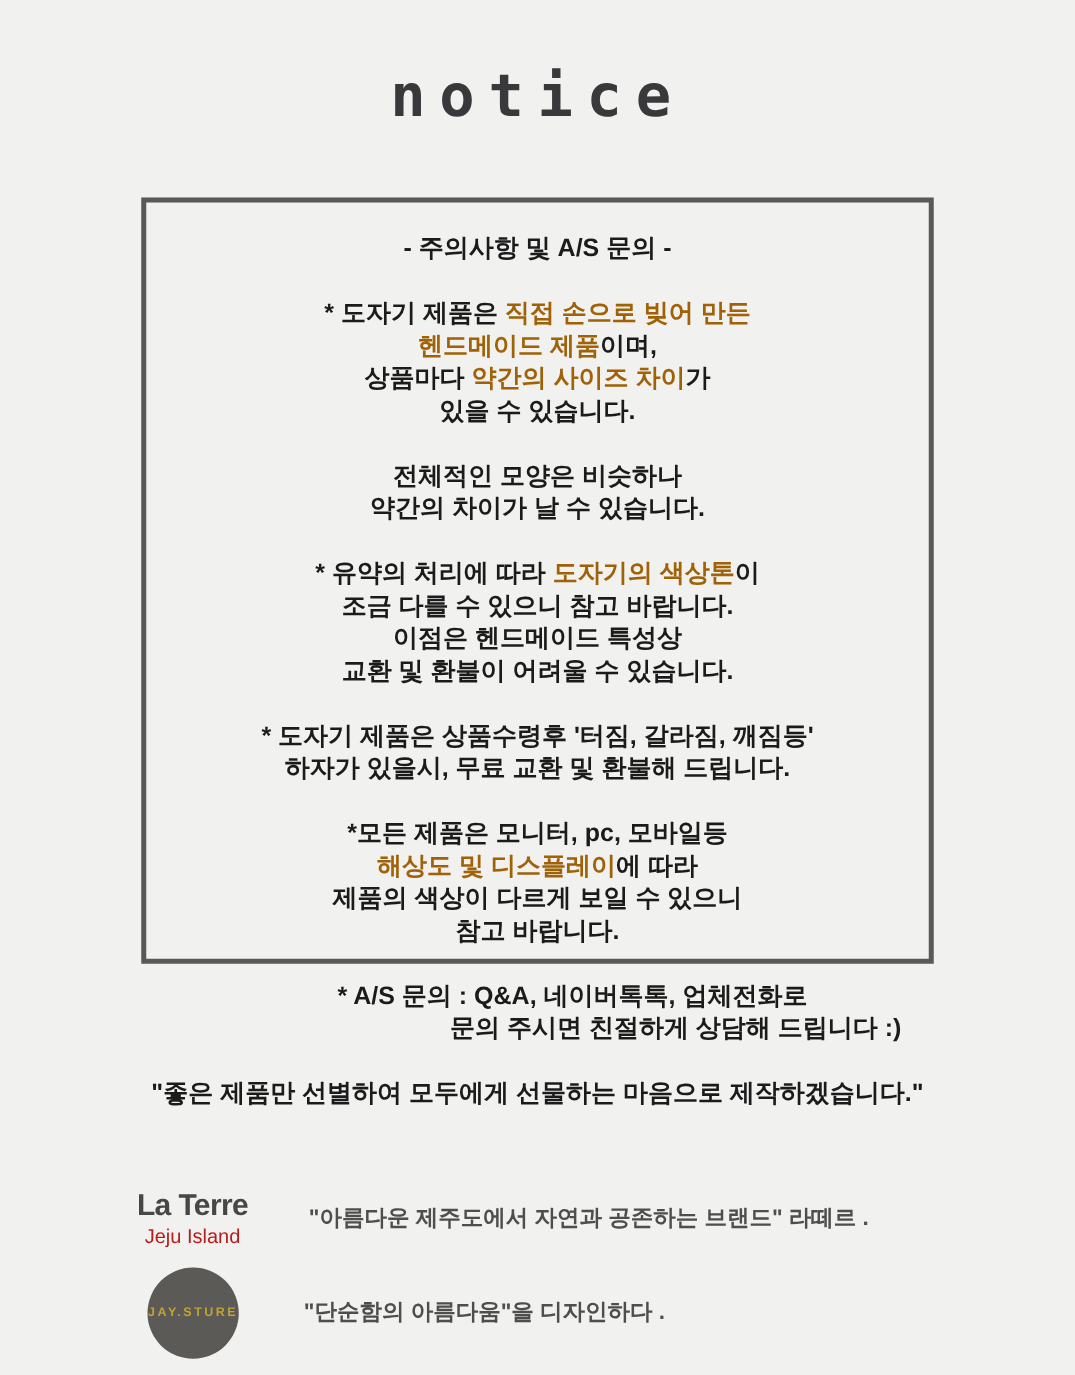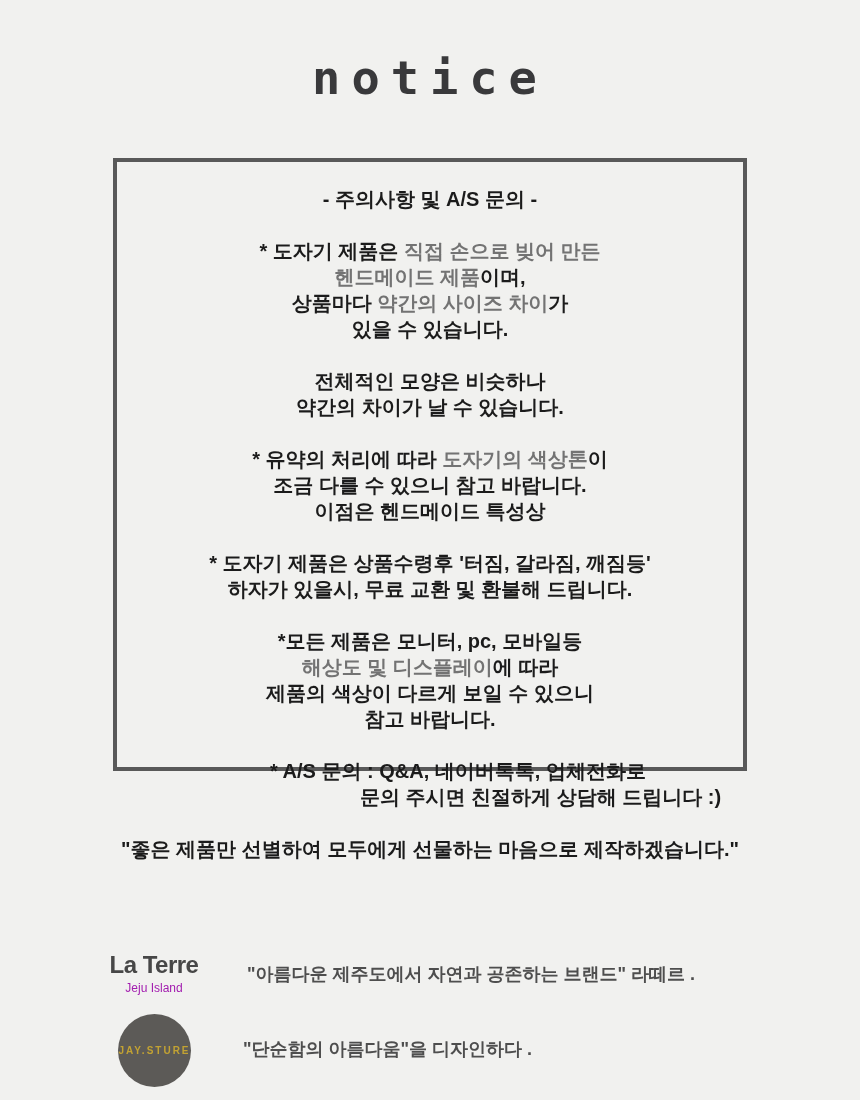--- a/index.html
+++ b/index.html
@@ -28,41 +28,41 @@
     width:634px; height:613px;
     border:4px solid #595959;
     padding-top:24px;
     text-align:center;
     font-size:20px;
     font-weight:700;
     line-height:26px;
   }
   .notice-box .para { margin-top:26px; }
   .notice-box .header { margin-top:0; }
-  .hl { color:#737373; }
+  .hl { color:#a16207; }
   .para-left { text-align:left;padding-left:48px; }
   .indent-1 { padding-left:105px; }
   .indent-2 { padding-left:195px; }
   .closing-quote { margin-top:26px; }
 
   .brand-block {
     position:absolute;
     top:951px; left:106px;
     width:96px;
     text-align:center;
   }
   .brand-name {
     font-size:24px;
     font-weight:bold;
     color:#474747;
     letter-spacing:-0.5px;
   }
   .brand-sub {
-    font-size:12px;
-    color:#a21caf;
+    font-size:16px;
+    color:#b91c1c;
     margin-top:2px;
   }
   .brand-quote {
     position:absolute;
     top:962px; left:247px;
     font-size:18px;
     font-weight:bold;
     color:#4e4e4e;
   }
   .logo-circle {
@@ -106,20 +106,21 @@
 
   <div class="para">
     <div class="line">전체적인 모양은 비슷하나</div>
     <div class="line">약간의 차이가 날 수 있습니다.</div>
   </div>
 
   <div class="para">
     <div class="line"><span>* 유약의 처리에 따라 </span><span class="hl">도자기의 색상톤</span><span>이</span></div>
     <div class="line">조금 다를 수 있으니 참고 바랍니다.</div>
     <div class="line">이점은 헨드메이드 특성상</div>
+    <div class="line">교환 및 환불이 어려울 수 있습니다.</div>
   </div>
 
   <div class="para">
     <div class="line">* 도자기 제품은 상품수령후 '터짐, 갈라짐, 깨짐등'</div>
     <div class="line">하자가 있을시, 무료 교환 및 환불해 드립니다.</div>
   </div>
 
   <div class="para">
     <div class="line">*모든 제품은 모니터, pc, 모바일등</div>
     <div class="line"><span class="hl">해상도 및 디스플레이</span><span>에 따라</span></div>

